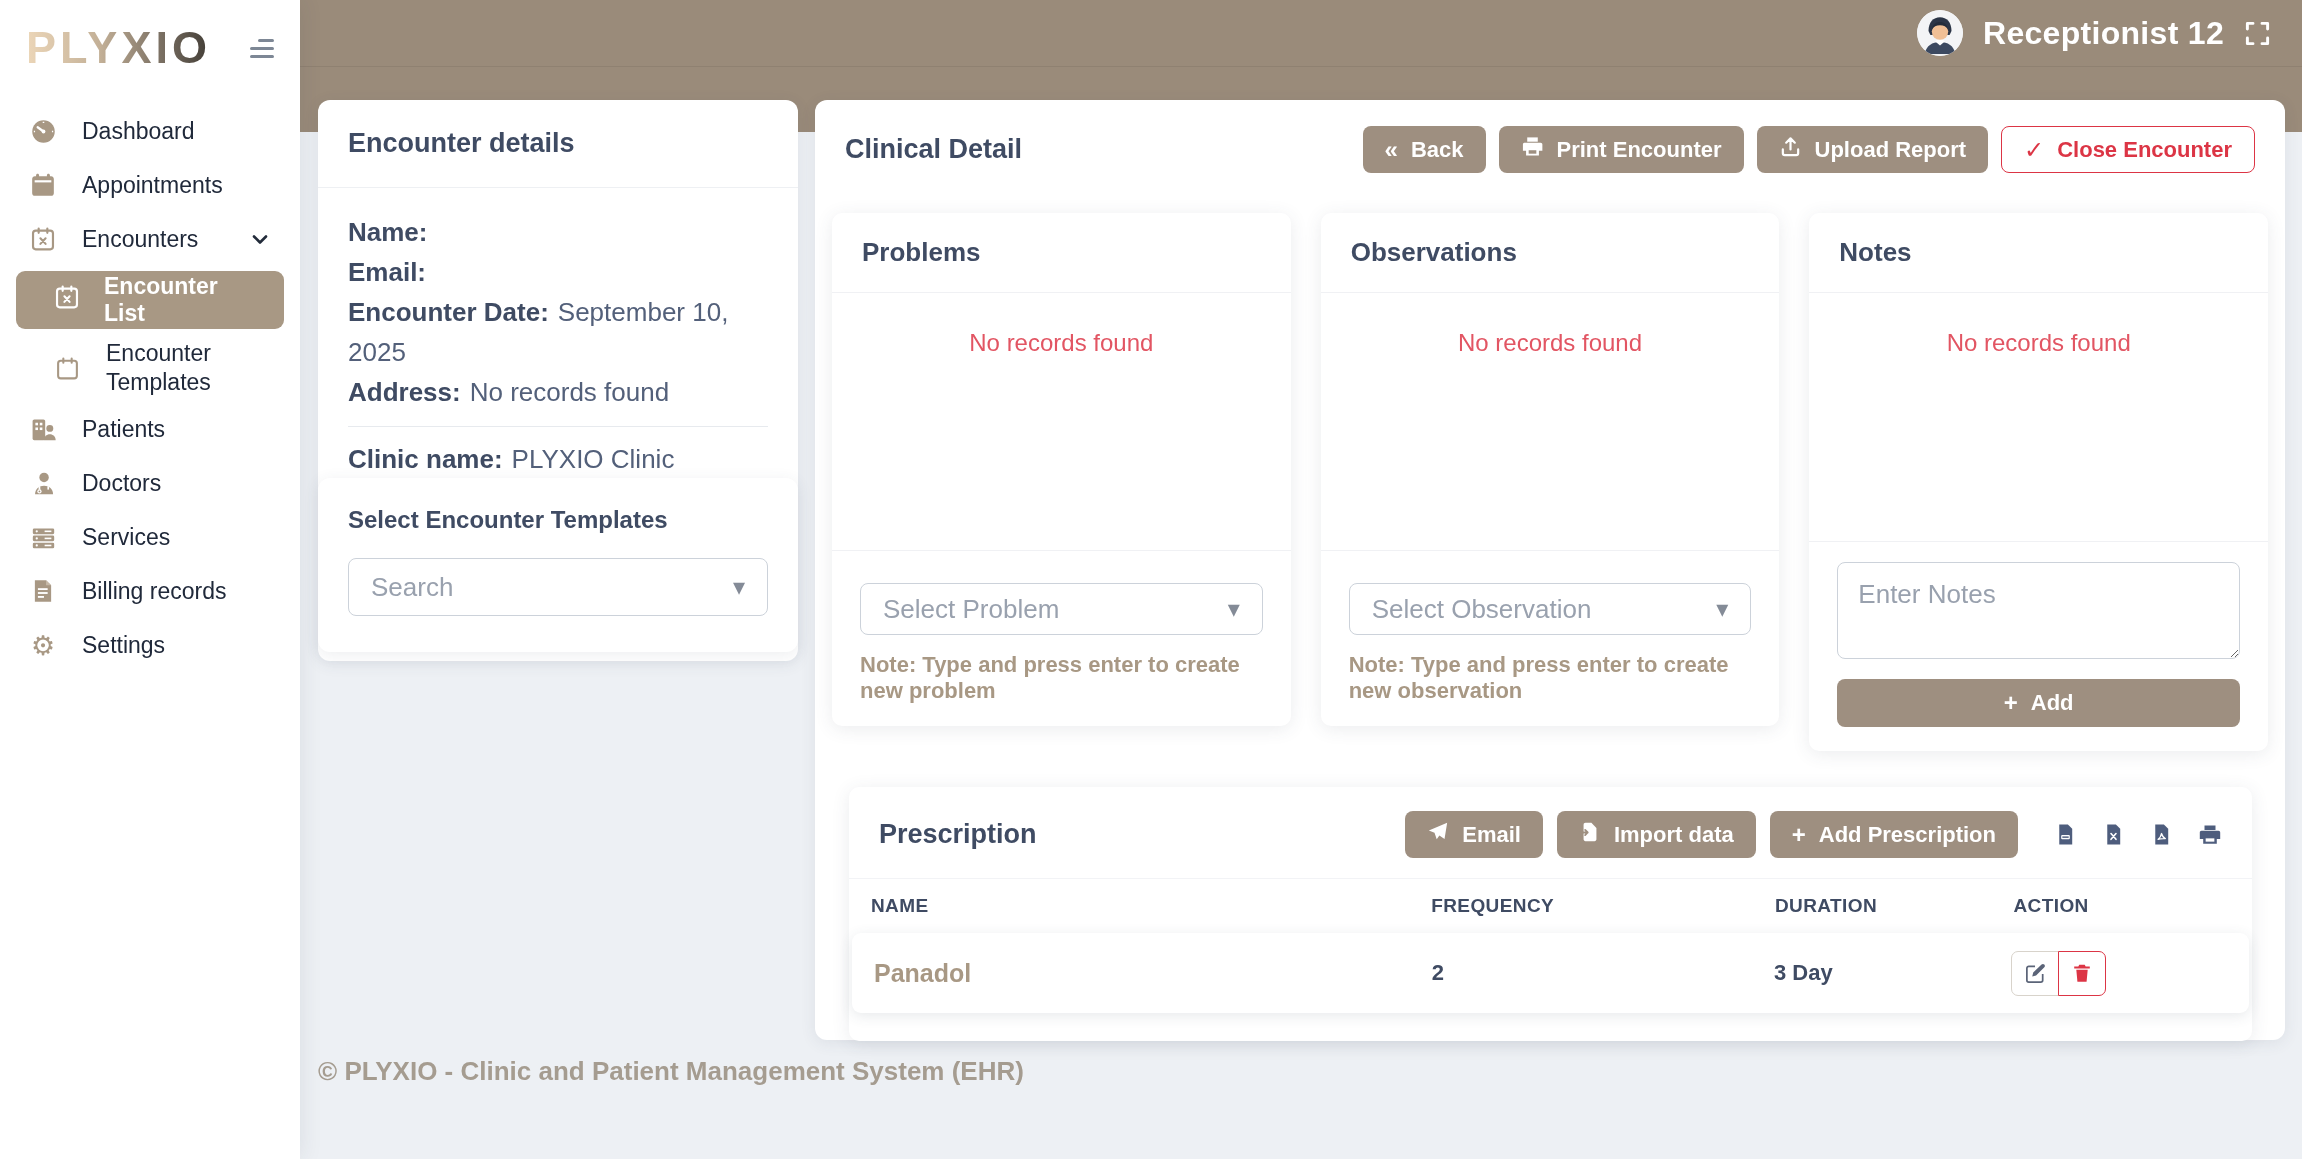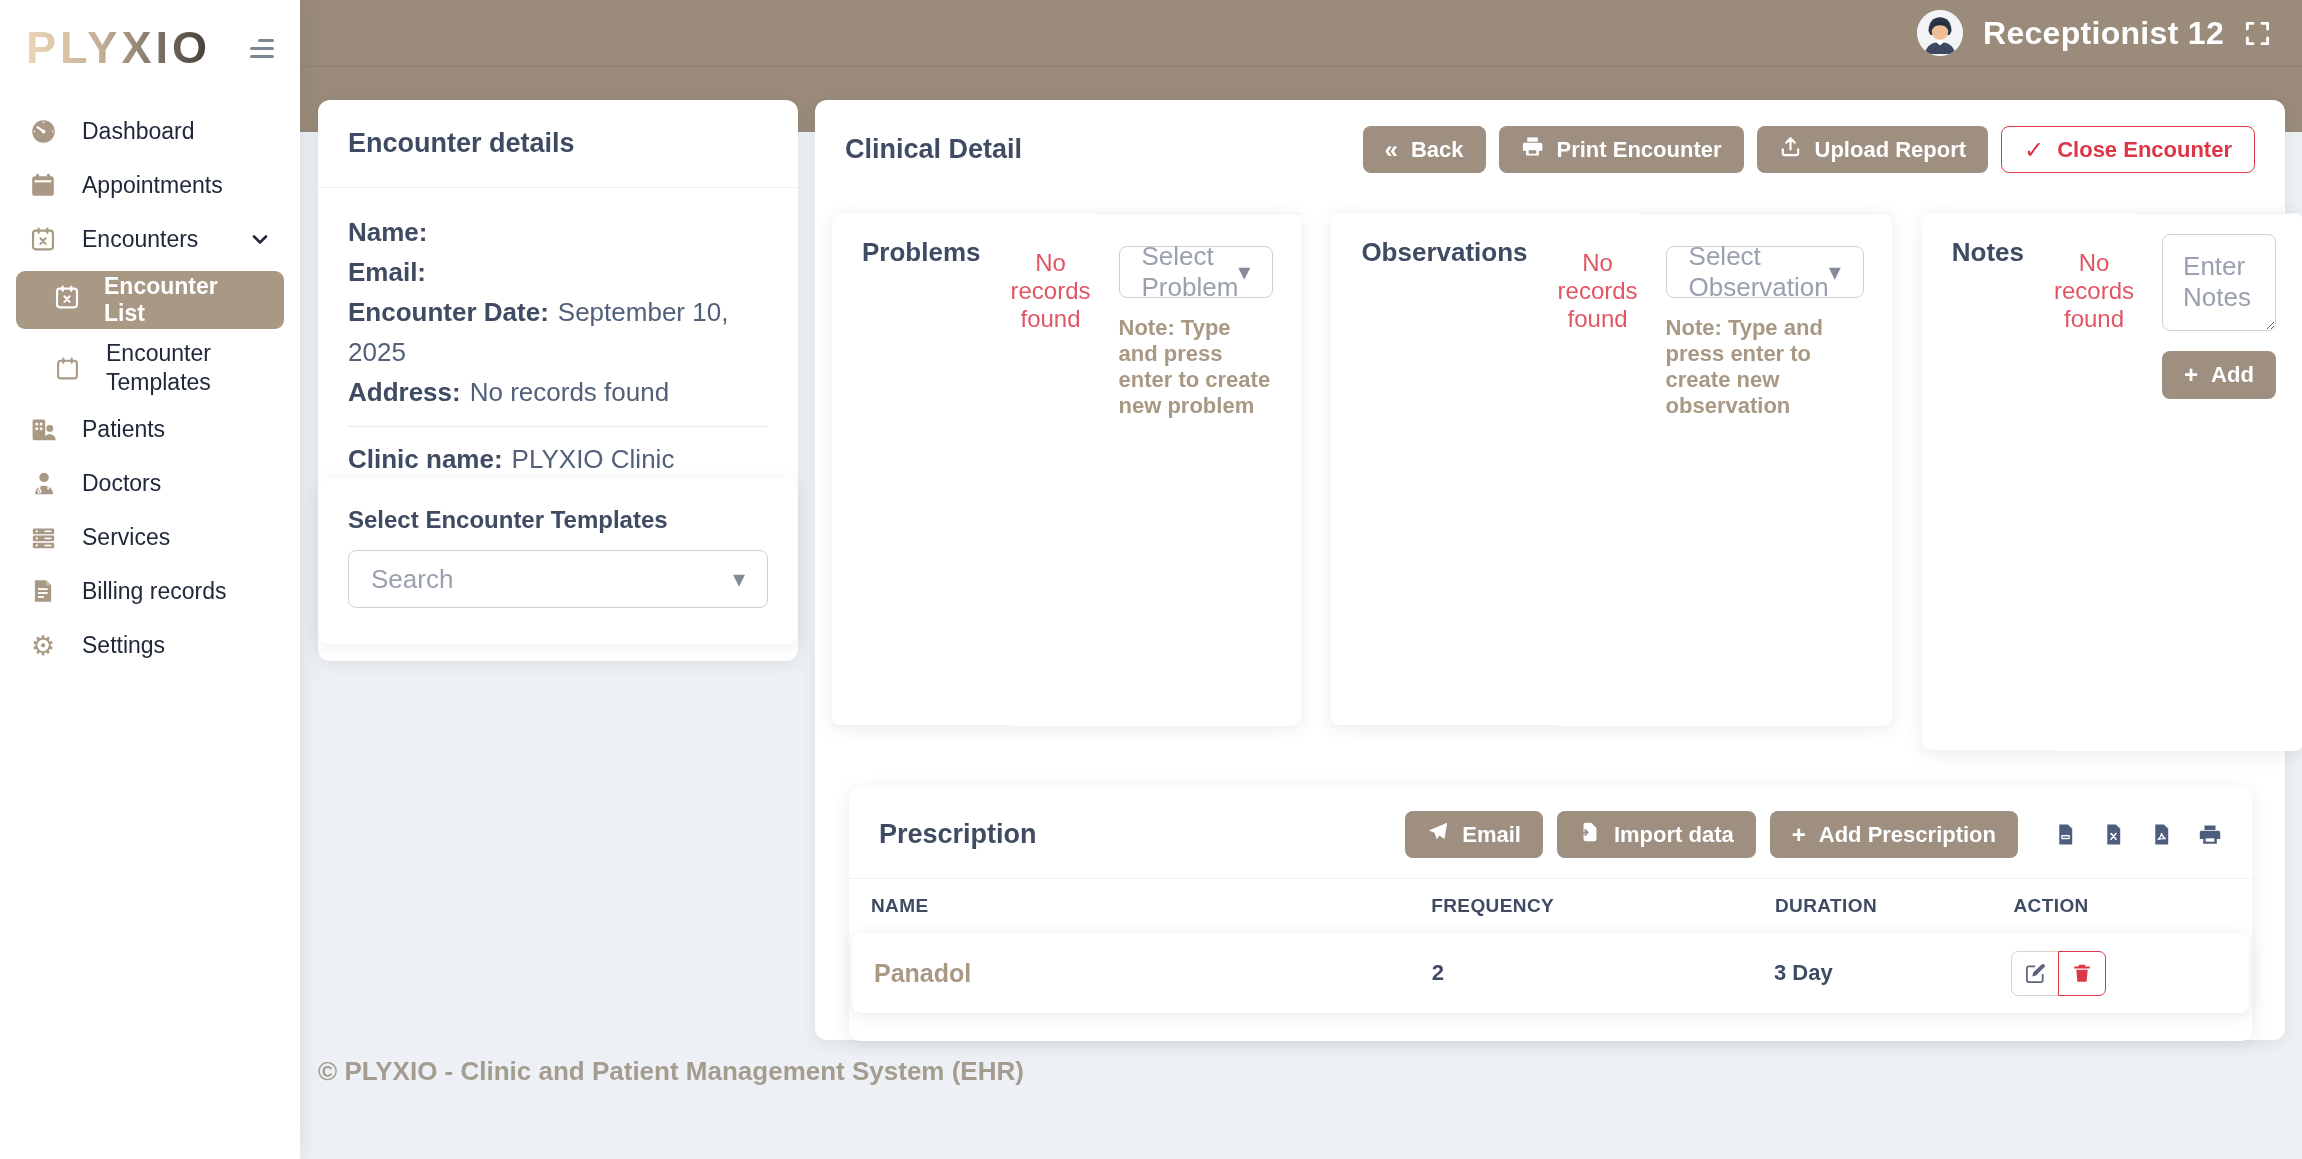--- a/index.html
+++ b/index.html
@@ -46,40 +46,40 @@
   .enc-card { left:318px; top:100px; width:480px; }
   .enc-body { padding:24px 30px 30px; font-size:26px; line-height:40px; color:#53607a; }
   .kv .k { font-weight:700; color:#3f4b63; }
   .kv .v { margin-left:9px; }
   .enc-divider { border:none; border-top:1px solid #e7eaee; margin:14px 0 12px; }
   .badge-active { display:inline-block; margin-top:16px; background:#a2e8bf; color:#1d8a4b;
                   font-size:20px; font-weight:700; padding:8px 17px; border-radius:8px; letter-spacing:.5px; }
 
   
   .tpl-card { left:318px; top:478px; width:480px; padding:28px 30px 36px; }
-  .tpl-title { font-size:24px; font-weight:700; color:#3f4b63; margin-bottom:16px; }
+  .tpl-title { font-size:24px; font-weight:700; color:#3f4b63; margin-bottom:24px; }
   .selectbox { height:58px; border:1px solid #ccd2da; border-radius:8px; background:#fff;
                display:flex; align-items:center; justify-content:space-between; padding:0 22px; cursor:pointer; }
   .selectbox .ph { color:#99a1ae; font-size:26px; }
   .selectbox .caret { color:#848b97; font-size:24px; font-family:"DejaVu Sans",sans-serif; }
 
   
   .panel { left:815px; top:100px; width:1470px; height:940px; }
   .panel-h { display:flex; align-items:center; padding:26px 30px 18px; }
   .panel-title { font-size:27px; font-weight:700; }
   .panel-actions { margin-left:auto; display:flex; gap:13px; }
   .btn { height:47px; border-radius:8px; border:none; display:inline-flex; align-items:center; gap:13px;
          padding:0 22px; font-family:inherit; font-size:22px; font-weight:700; cursor:pointer; }
   .btn-tan { background:#9e8f80; color:#fff; }
   .btn-outline-red { background:#fff; border:1px solid #dc3545; color:#dc3545; }
   .bicon { font-size:24px; line-height:1; }
 
   .cards-row { display:flex; gap:30px; margin:22px 17px 0; align-items:flex-start; }
   .mini { flex:1; background:#fff; border-radius:10px; box-shadow:0 3px 18px rgba(60,70,90,.10);
-          display:flex; flex-direction:row; height:513px; }
+          display:flex; flex-direction:column; height:513px; }
   .mini-notes { height:538px; }
   .mini-h { padding:24px 30px; font-size:26px; font-weight:700; color:#3f4b63; border-bottom:1px solid #f0f1f4; }
   .mini-b { flex:1; padding-top:36px; text-align:center; }
   .empty-red { color:#e25563; font-size:24px; }
   .mini-f { border-top:1px solid #f0f1f4; padding:24px 28px 22px; }
   .mini-f-notes { border-top:1px solid #f0f1f4; padding:20px 28px 24px; }
   .selectbox.big { height:52px;margin-top:8px; }
   .note-txt { margin-top:17px; font-size:22px; font-weight:700; color:#a89884; }
   .notes-ta { width:100%; height:97px; border:1px solid #ccd2da; border-radius:8px; resize:both;
               padding:16px 20px; font-family:inherit; font-size:26px; color:#3f4b63; }

